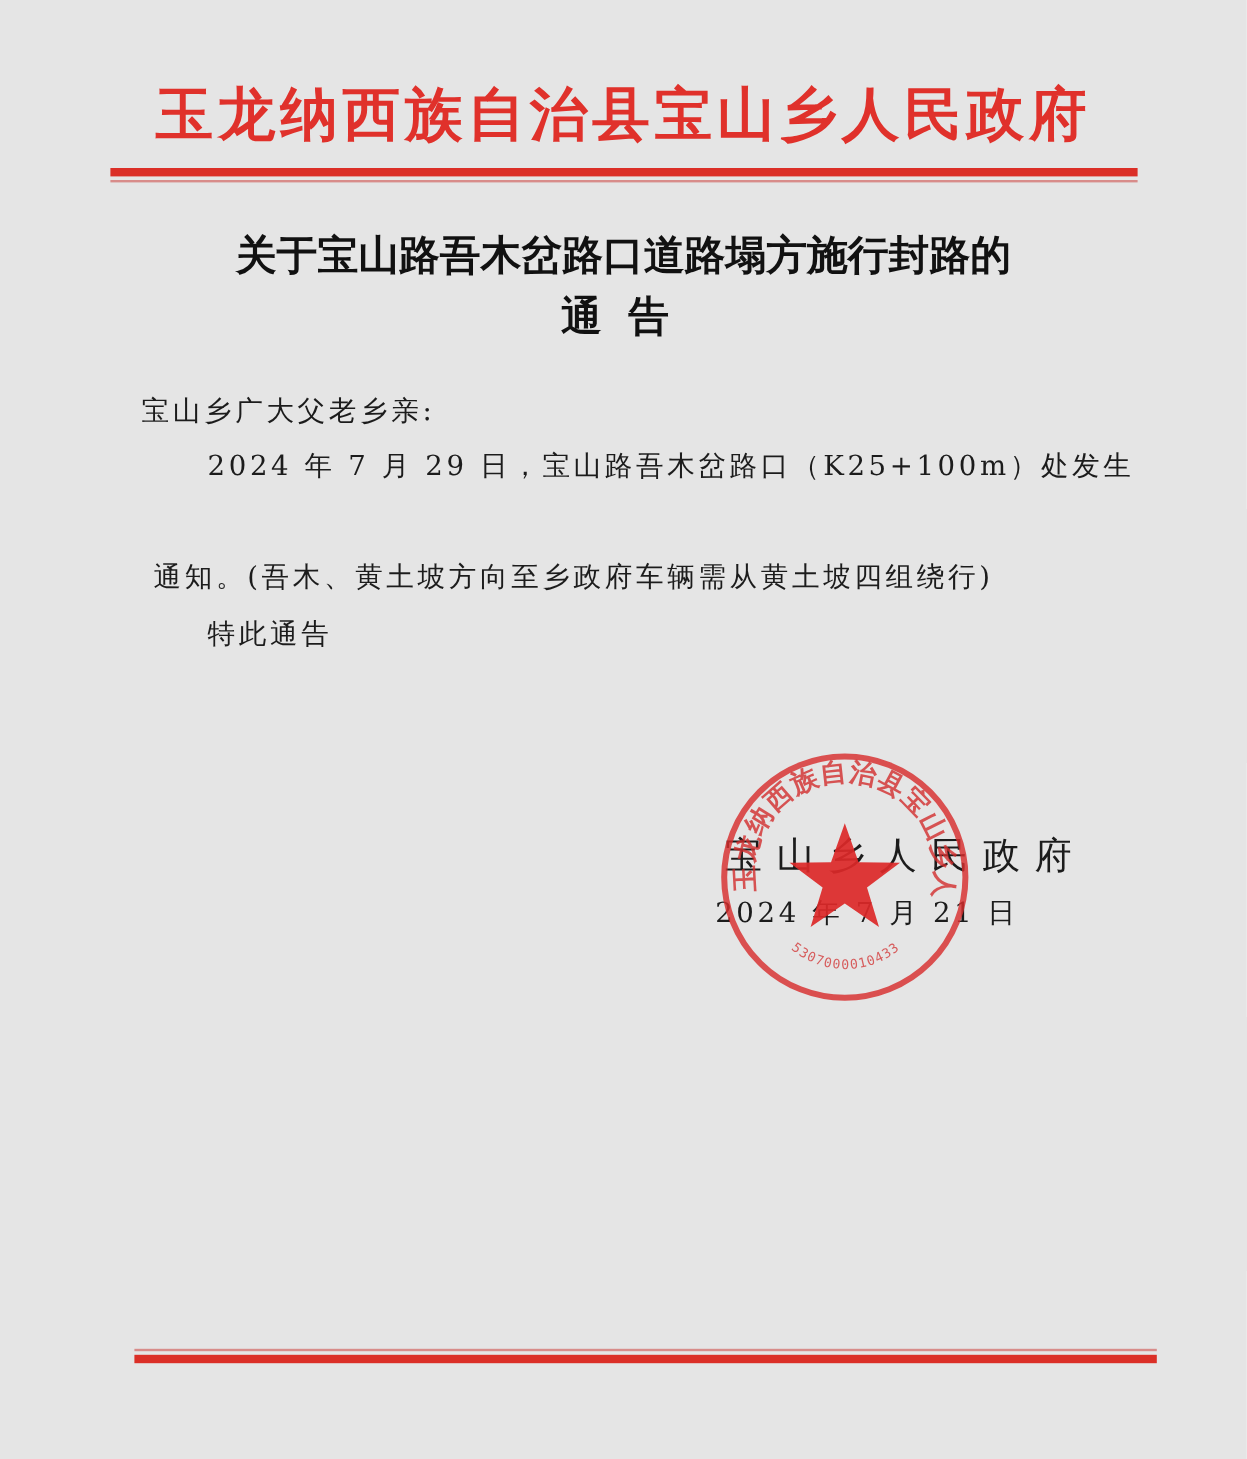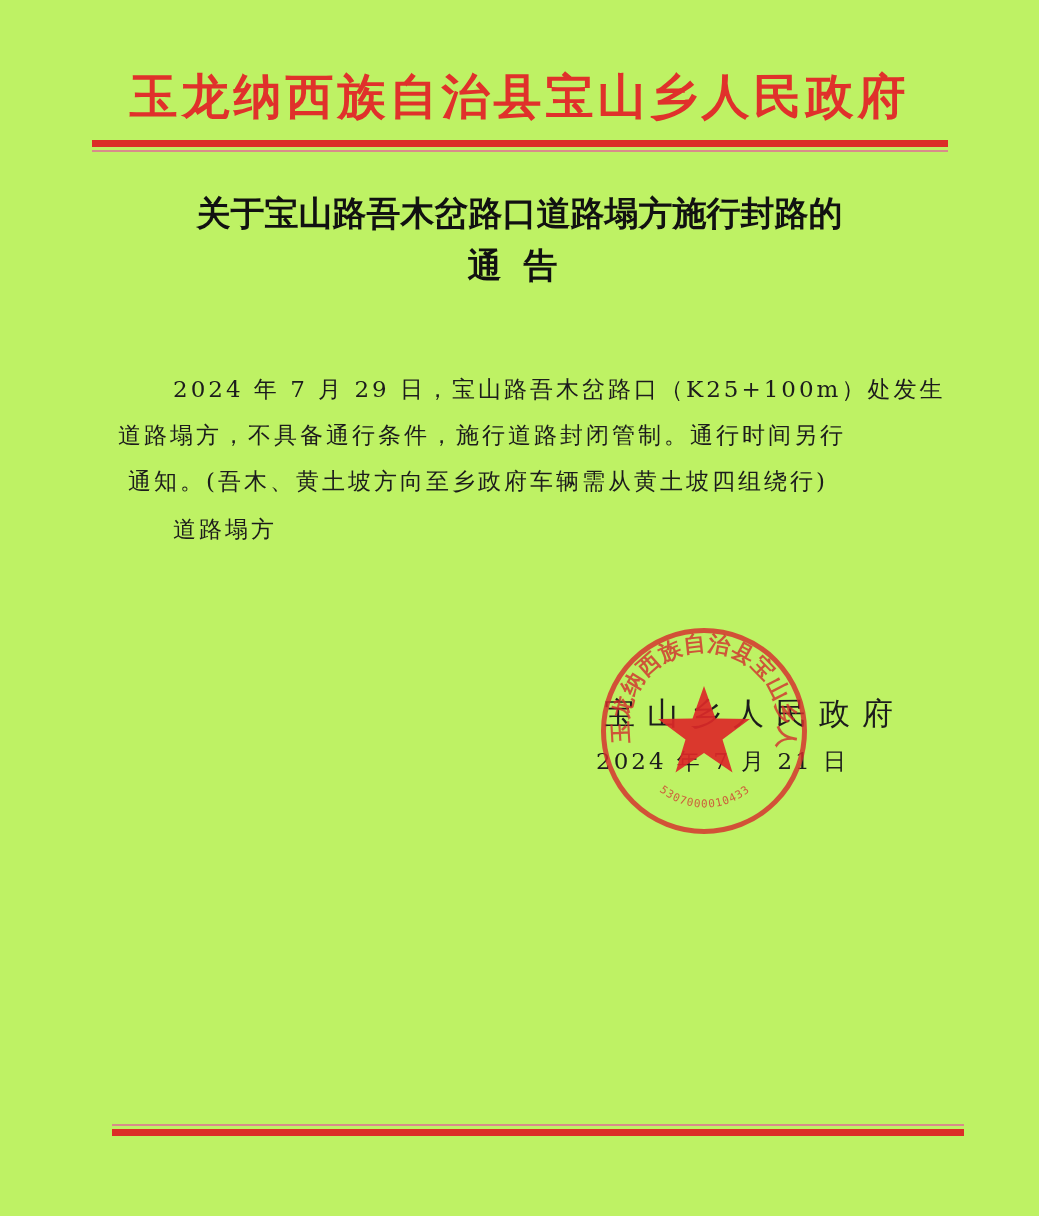--- a/index.html
+++ b/index.html
@@ -12,21 +12,21 @@
       height: 1216px;
       position: relative;
       overflow: hidden;
       font-family: "DejaVu Serif", "Liberation Serif", serif;
     }
     .page {
       position: absolute;
       left: 0; top: 0;
       width: 1039px;
       height: 1216px;
-      background: #bef264;
+      background: #e5e5e5;
     }
     .org-header {
       position: absolute;
       left: 0;
       top: 64px;
       width: 1039px;
       text-align: center;
       font-family: "DejaVu Serif", "Liberation Serif", serif;
       font-size: 48px;
       font-weight: bold;
@@ -46,21 +46,21 @@
       position: absolute;
       left: 0;
       width: 1039px;
       text-align: center;
       font-family: "DejaVu Serif", "Liberation Serif", serif;
       font-weight: bold;
       color: #111111;
       font-size: 34px;
     }
     .doc-title.line1 { top: 188px; line-height: 50px; letter-spacing: 0px; }
-    .doc-title.line2 { top: 240px; line-height: 50px; letter-spacing: 22px; padding-left: 8px; box-sizing: border-box; }
+    .doc-title.line2 { top: 240px; line-height: 50px; letter-spacing: 22px; padding-left: 8px; box-sizing: border-box; font-family: Liberation Serif, serif; }
     .body-text {
       position: absolute;
       font-family: "DejaVu Serif", "Liberation Serif", serif;
       font-size: 23px;
       color: #1c1c1c;
       line-height: 38px;
       white-space: nowrap;
       letter-spacing: 3px;
     }
     .salutation { left: 118px; top: 324px; }
@@ -112,24 +112,24 @@
 <div class="page">
 
   <div class="org-header">玉龙纳西族自治县宝山乡人民政府</div>
 
   <div class="rule-thick" style="left:92px; top:140px; width:856px; height:7px;"></div>
   <div class="rule-thin" style="left:92px; top:150px; width:856px; height:2px;"></div>
 
   <div class="doc-title line1">关于宝山路吾木岔路口道路塌方施行封路的</div>
   <div class="doc-title line2">通告</div>
 
+  <div class="body-text salutation">宝山乡广大父老乡亲:</div>
   <div class="body-text p-line1">2024 年 7 月 29 日，宝山路吾木岔路口（K25+100m）处发生</div>
-  <div class="body-text p-line2">道路塌方，不具备通行条件，施行道路封闭管制。通行时间另行</div>
   <div class="body-text p-line3">通知。(吾木、黄土坡方向至乡政府车辆需从黄土坡四组绕行)</div>
-  <div class="body-text closing">道路塌方</div>
+  <div class="body-text closing">特此通告</div>
 
   <div class="sign-org">宝山乡人民政府</div>
   <div class="sign-date">2024 年 7 月 21 日</div>
 
   <div class="seal">
     <svg width="206" height="206" viewBox="0 0 206 206">
       <defs>
         <path id="sealArcTop" d="M 30 120 A 76 76 0 1 1 176 120"></path>
         <path id="sealArcBottom" d="M 55 160 A 70 70 0 0 0 152 160"></path>
       </defs>

